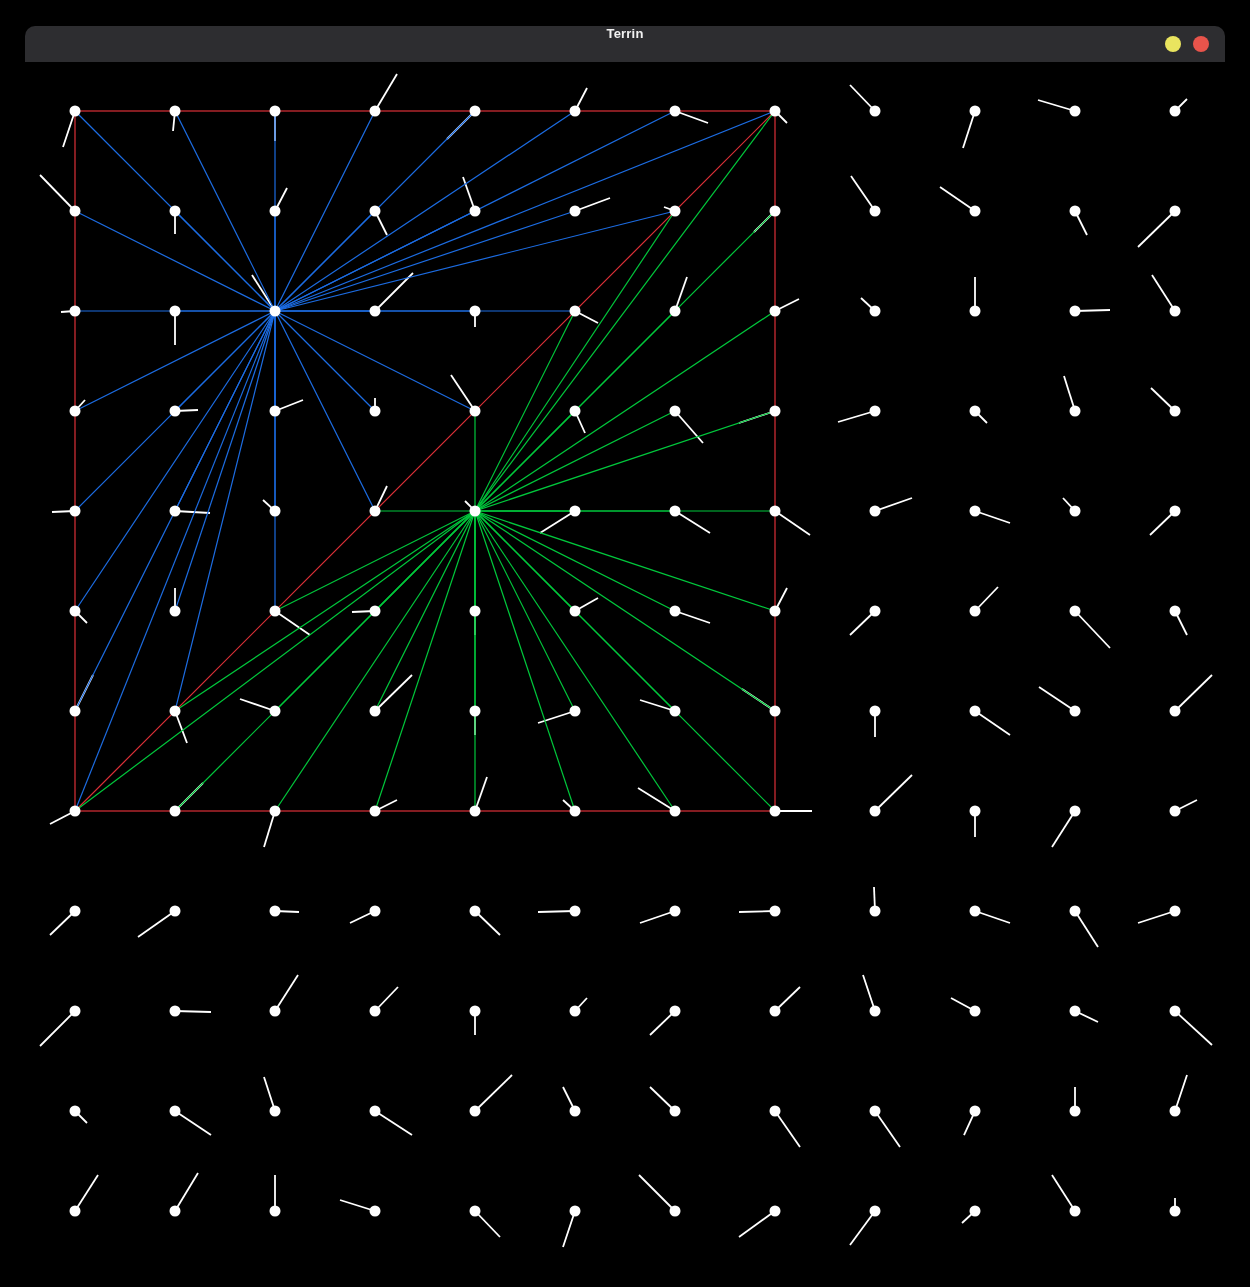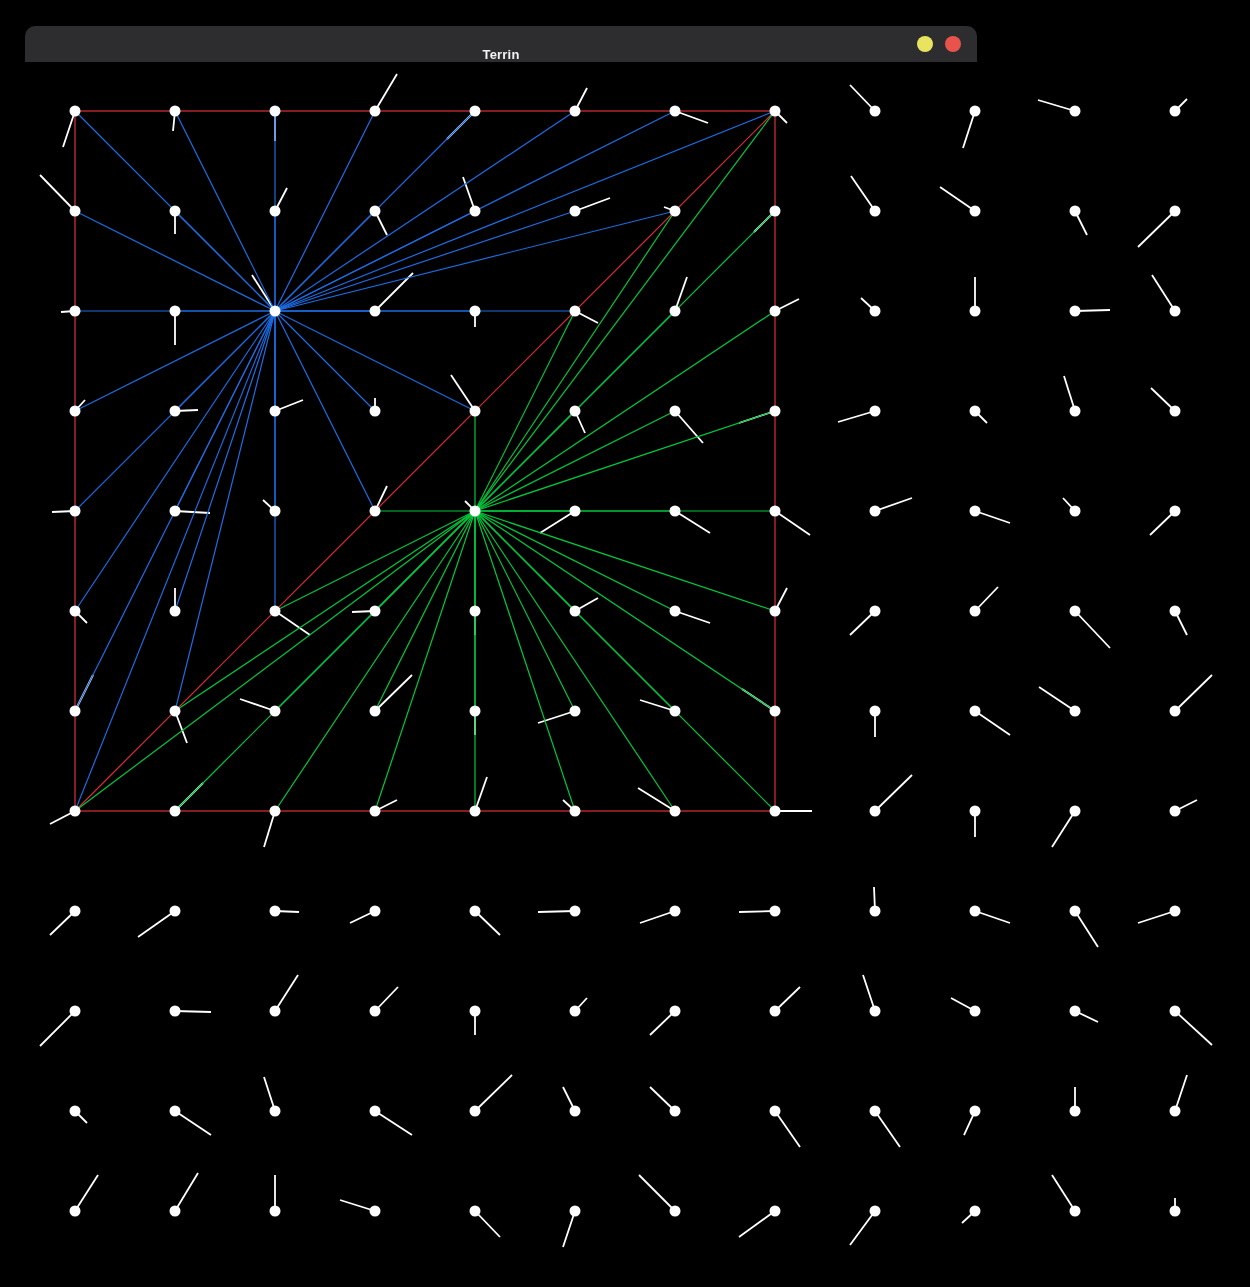--- a/index.html
+++ b/index.html
@@ -1,20 +1,20 @@
 <!DOCTYPE html>
 <html><head>
 <meta charset="utf-8">
 <style>
   html,body{margin:0;padding:0;background:#000;width:1250px;height:1287px;overflow:hidden;
     font-family:"Liberation Sans",sans-serif;}
   .stage{position:relative;width:1250px;height:1287px;background:#000;}
   #field{position:absolute;left:0;top:0;z-index:1;}
-  .titlebar{position:absolute;left:25px;top:26px;width:952px;height:36px;z-index:5;
-    border-radius:10px 10px 0 0;display:flex;align-items:flex-end;justify-content:center;}
+  .titlebar{position:absolute;left:25px;top:26px;width:1200px;height:36px;z-index:5;
+    border-radius:10px 10px 0 0;display:flex;align-items:flex-start;justify-content:center;}
   .title{font-size:13px;font-weight:700;letter-spacing:.2px;color:#f2f2f2;}
   .tb-buttons{position:absolute;right:16px;top:0;height:36px;display:flex;align-items:center;gap:12px;}
   .tb-btn{width:16px;height:16px;border-radius:50%;border:none;padding:0;cursor:pointer;}
 </style>
 </head>
 <body>
 
 <div class="stage">
 
   <svg id="field" width="1250" height="1287" viewBox="0 0 1250 1287">

